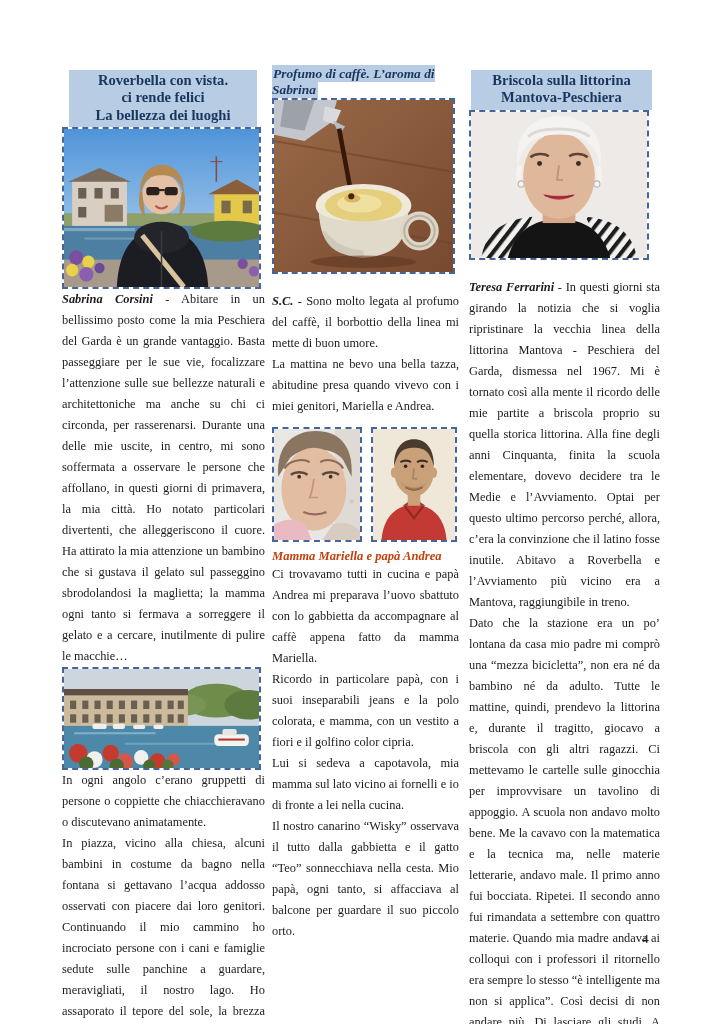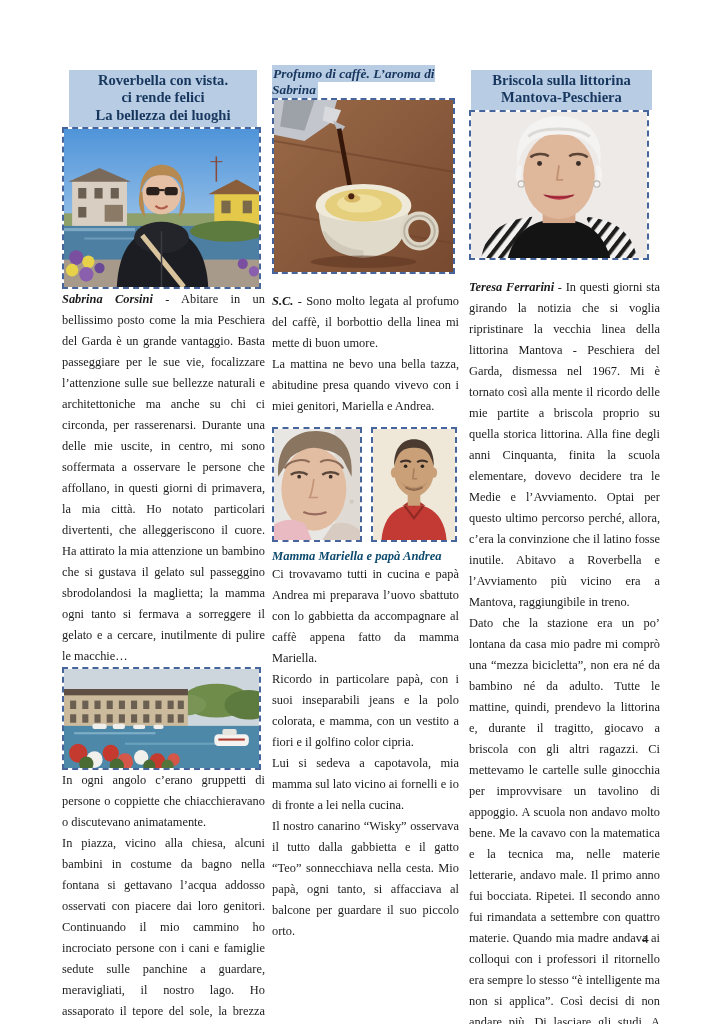--- a/index.html
+++ b/index.html
@@ -26,21 +26,21 @@
   .photos-row     { display:flex; gap:9px; margin:10px 0 0 0; }
   .photo-mariella { width:86px;  height:111px; }
   .photo-andrea   { width:82px;  height:111px; }
   .photo-teresa   { width:176px; height:146px; margin:7px 0 0 1px; }
 
   p.body { margin:0; text-align:justify; font-size:12.4px; line-height:21px; }
   .author { font-weight:bold; font-style:italic; }
   .mt-first { margin-top:12px; }
   .mt-para  { margin-top:12px; }
   .mt-small { margin-top:5px; }
-  .caption { font-style:italic; font-weight:bold; color:#0c4a6e; font-size:12.6px; line-height:15px; margin:7px 0 0 0; }
+  .caption { font-style:italic; font-weight:bold; color:#c2410c; font-size:12.6px; line-height:15px; margin:7px 0 0 0; }
 
   .page-num { position:absolute; left:642px; top:931px; font-size:13.5px; color:#1b1b1b; }
 </style>
 </head>
 <body>
 
 <div class="page">
 
   <section class="col" id="col-left">
     <div class="header-box">

